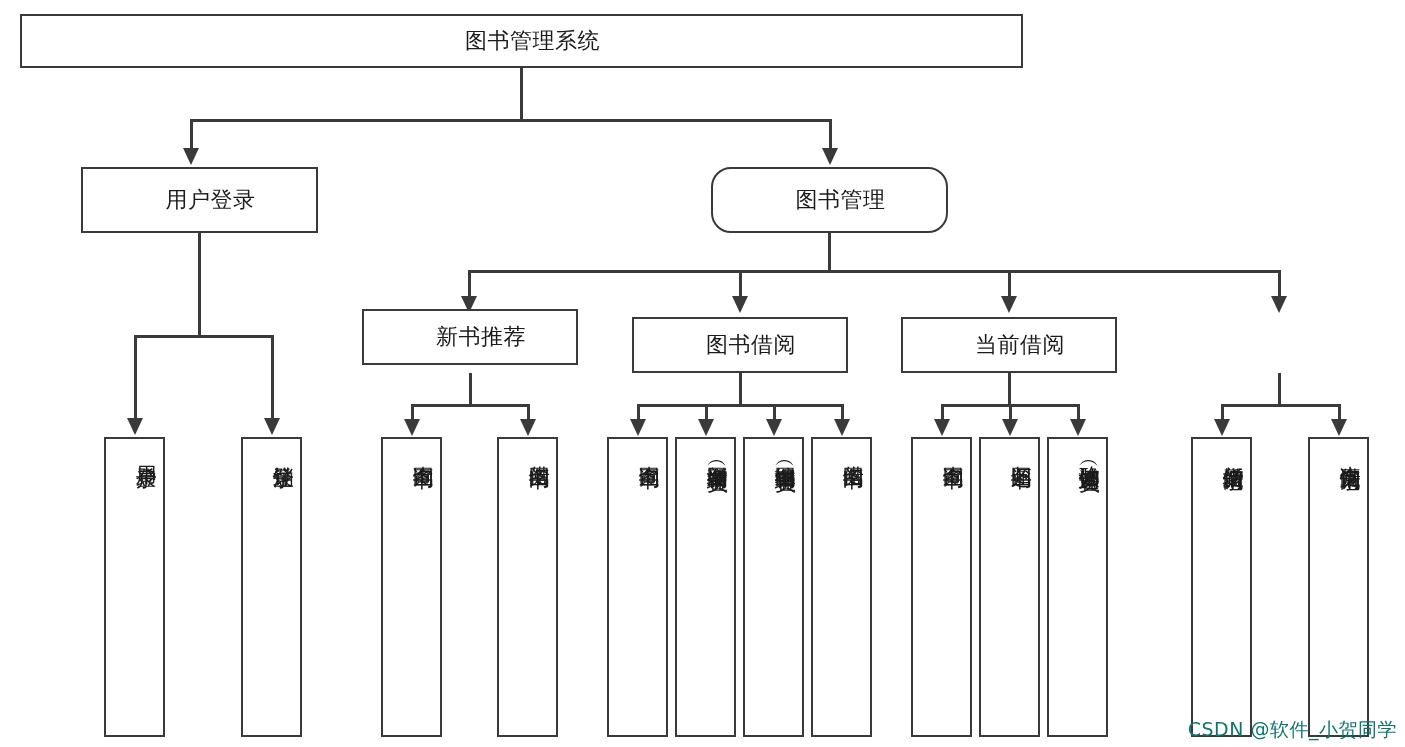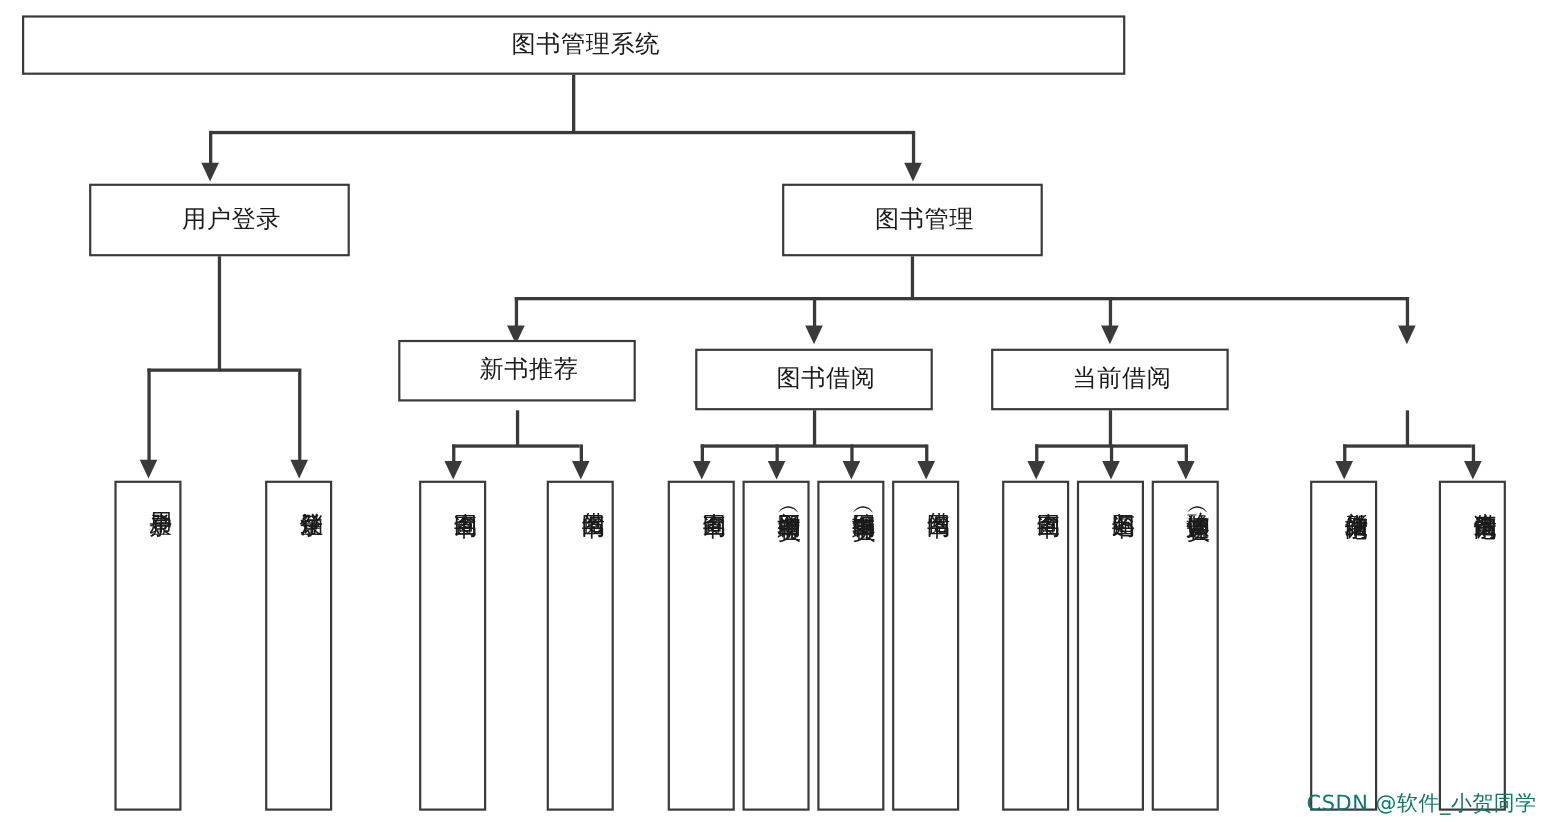--- a/index.html
+++ b/index.html
@@ -91,21 +91,21 @@
   <div class="line-v" style="left:190px; top:119px; height:31px;"></div>
   <div class="arrow" style="left:183px; top:148px;"></div>
 
   <div class="line-v" style="left:829px; top:119px; height:31px;"></div>
   <div class="arrow" style="left:822px; top:148px;"></div>
 
   <div class="node" style="left:81px; top:167px; width:237px; height:66px;">
     <span class="lbl">用户登录</span>
   </div>
 
-  <div class="node" style="left:711px; top:167px; width:237px; height:66px;">
+  <div class="node" style="left:711px; top:167px; width:237px; height:66px;border-radius:20px;">
     <span class="lbl">图书管理</span>
   </div>
 
   <div class="line-v" style="left:198px; top:233px; height:104px;"></div>
   <div class="line-h" style="left:134px; top:335px; width:137px; height:2.5px;"></div>
   <div class="line-v" style="left:134px; top:335px; height:84px;"></div>
   <div class="arrow" style="left:127px; top:418px;"></div>
   <div class="line-v" style="left:271px; top:335px; height:84px;"></div>
   <div class="arrow" style="left:264px; top:418px;"></div>
 

